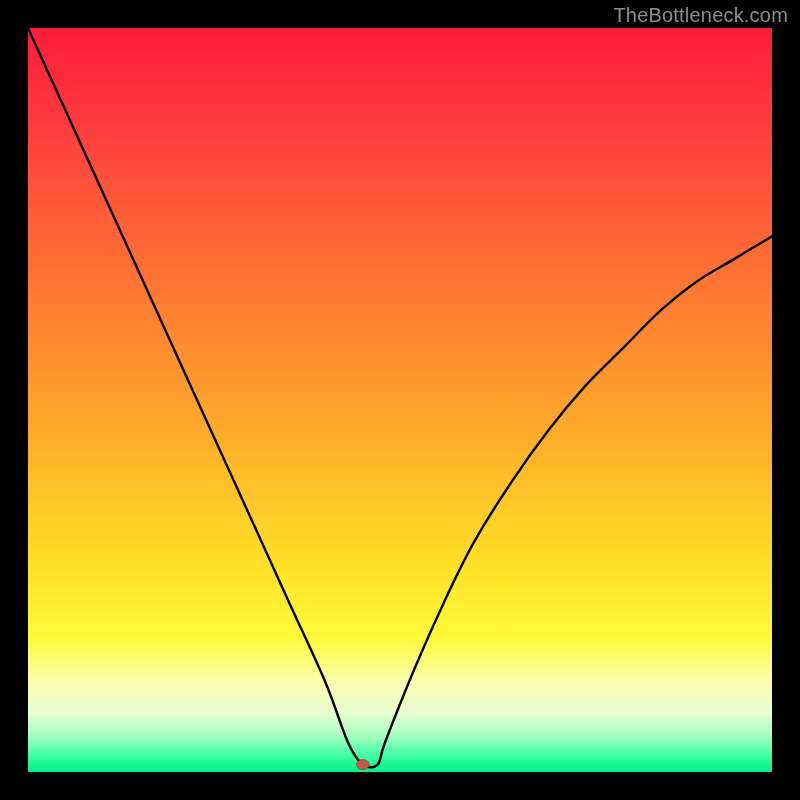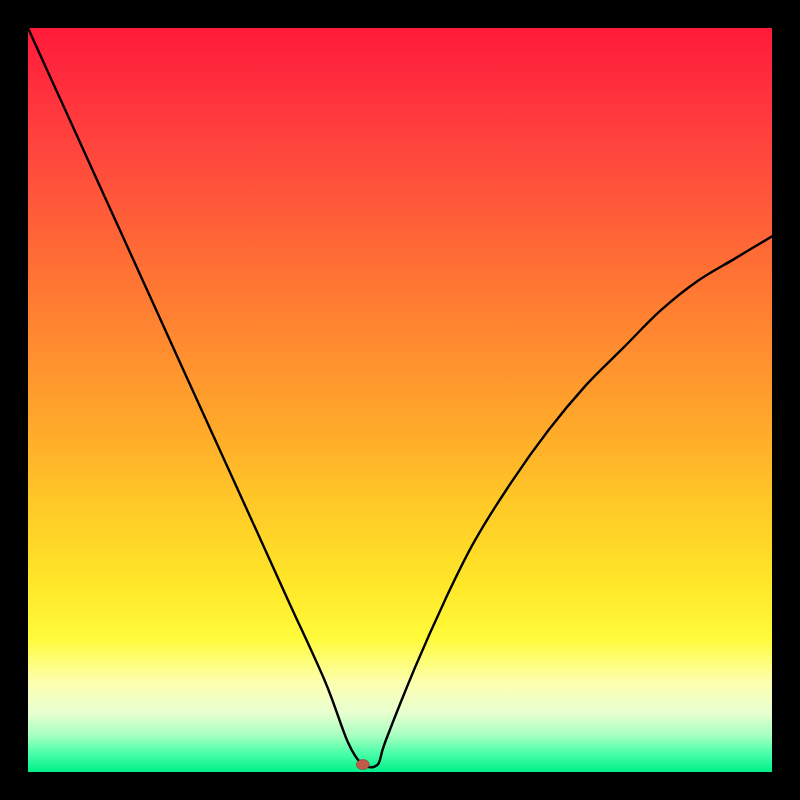--- a/index.html
+++ b/index.html
@@ -60,20 +60,21 @@
     font-size: 20px;
     font-weight: 500;
     letter-spacing: 0.2px;
     user-select: none;
   }
 </style>
 </head>
 <body>
 
 <div class="frame">
+  <div class="watermark">TheBottleneck.com</div>
   <div class="plot">
     <div class="gradient"></div>
     <svg class="curve" viewBox="0 0 744 744" preserveAspectRatio="none">
       <path fill="none" stroke="#000" stroke-width="2.4" stroke-linecap="round" stroke-linejoin="round" d="M 0.0 0.0 C 6.2 13.6, 24.8 54.6, 37.2 81.8 C 49.6 109.1, 62.0 136.4, 74.4 163.7 C 86.8 191.0, 99.2 218.2, 111.6 245.5 C 124.0 272.8, 136.4 300.1, 148.8 327.4 C 161.2 354.6, 173.6 381.9, 186.0 409.2 C 198.4 436.5, 210.8 463.8, 223.2 491.0 C 235.6 518.3, 248.0 545.6, 260.4 572.9 C 272.8 600.2, 287.7 631.2, 297.6 654.7 C 307.5 678.3, 313.7 700.6, 319.9 714.2 C 326.1 727.9, 329.8 732.8, 334.8 736.6 C 339.8 740.3, 346.0 740.3, 349.7 736.6 C 353.4 732.8, 350.9 730.4, 357.1 714.2 C 363.3 698.1, 377.0 663.4, 386.9 639.8 C 396.8 616.3, 406.7 594.0, 416.6 572.9 C 426.6 551.8, 435.2 533.2, 446.4 513.4 C 457.6 493.5, 471.2 472.4, 483.6 453.8 C 496.0 435.2, 508.4 417.9, 520.8 401.8 C 533.2 385.6, 545.6 370.8, 558.0 357.1 C 570.4 343.5, 582.8 332.3, 595.2 319.9 C 607.6 307.5, 620.0 293.9, 632.4 282.7 C 644.8 271.6, 657.2 261.6, 669.6 253.0 C 682.0 244.3, 694.4 238.1, 706.8 230.6 C 719.2 223.2, 737.8 212.0, 744.0 208.3"></path>
       <ellipse rx="6.5" ry="5" fill="#c25a4a" stroke="#8a3a30" stroke-width="0.6" cx="334.8" cy="736.6"></ellipse>
     </svg>
   </div>
 </div>
 
 </body></html>

